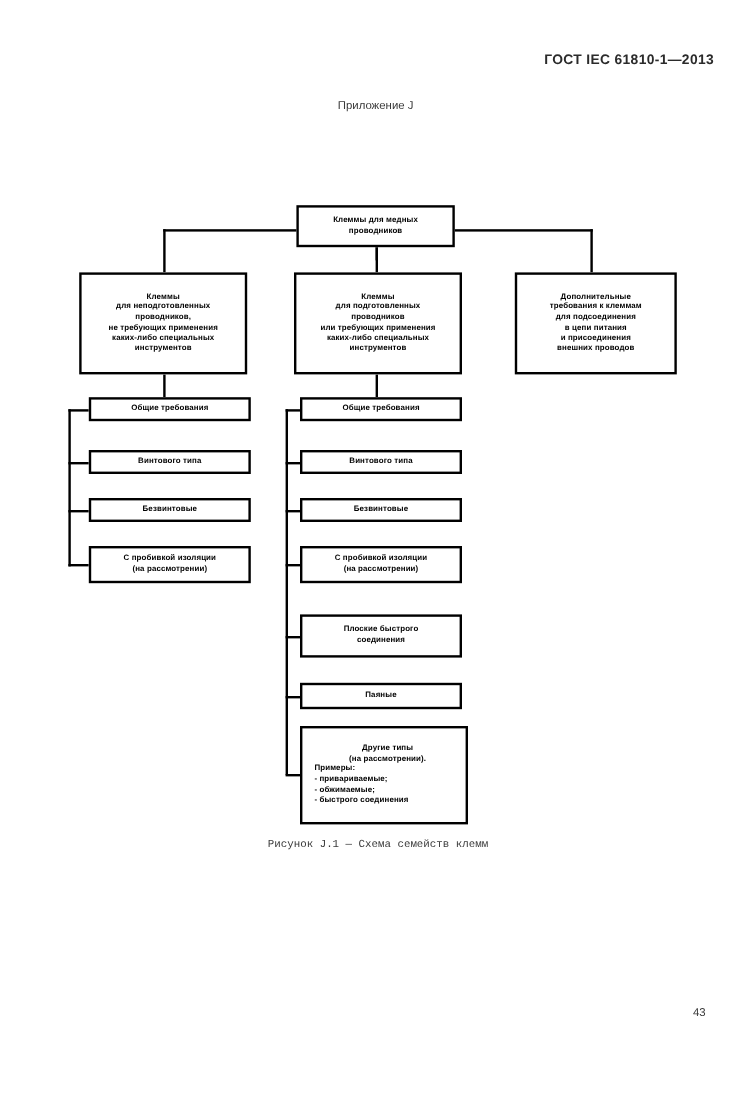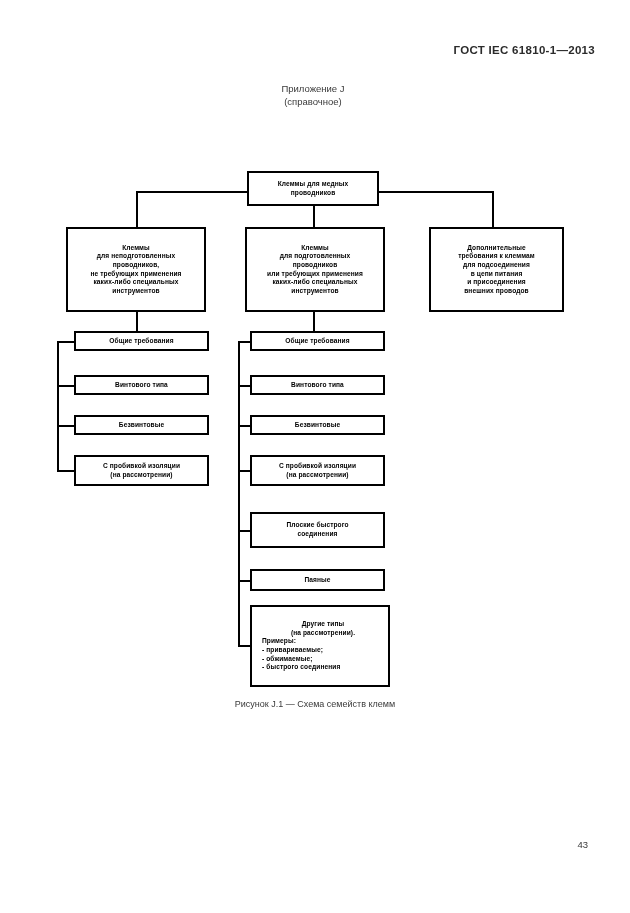--- a/index.html
+++ b/index.html
@@ -98,41 +98,41 @@
 
   
   .fig-caption {
     position: absolute;
     top: 699px;
     left: 0;
     width: 630px;
     text-align: center;
     font-size: 9px;
     color: #3a3a3a;
+    font-family: Liberation Mono, monospace;
   }
 
   
   .page-number {
     position: absolute;
     bottom: 63px;
     right: 42px;
     font-size: 9.5px;
     color: #3a3a3a;
   }
 </style>
 </head>
 <body>
 
 <div id="page">
 
   <div class="doc-header">ГОСТ IEC 61810-1—2013</div>
 
   <div class="annex-title">
     <span>Приложение J</span>
-    <span class="line2">(справочное)</span>
   </div>
 
 
   <div id="diagram">
 
     <div class="ln v" style="left:313px; top:205px; height:12px;"></div>
 
     <div class="ln h" style="left:136px; top:191px; width:358px;"></div>
 
     <div class="ln v" style="left:136px; top:191px; height:36px;"></div>

